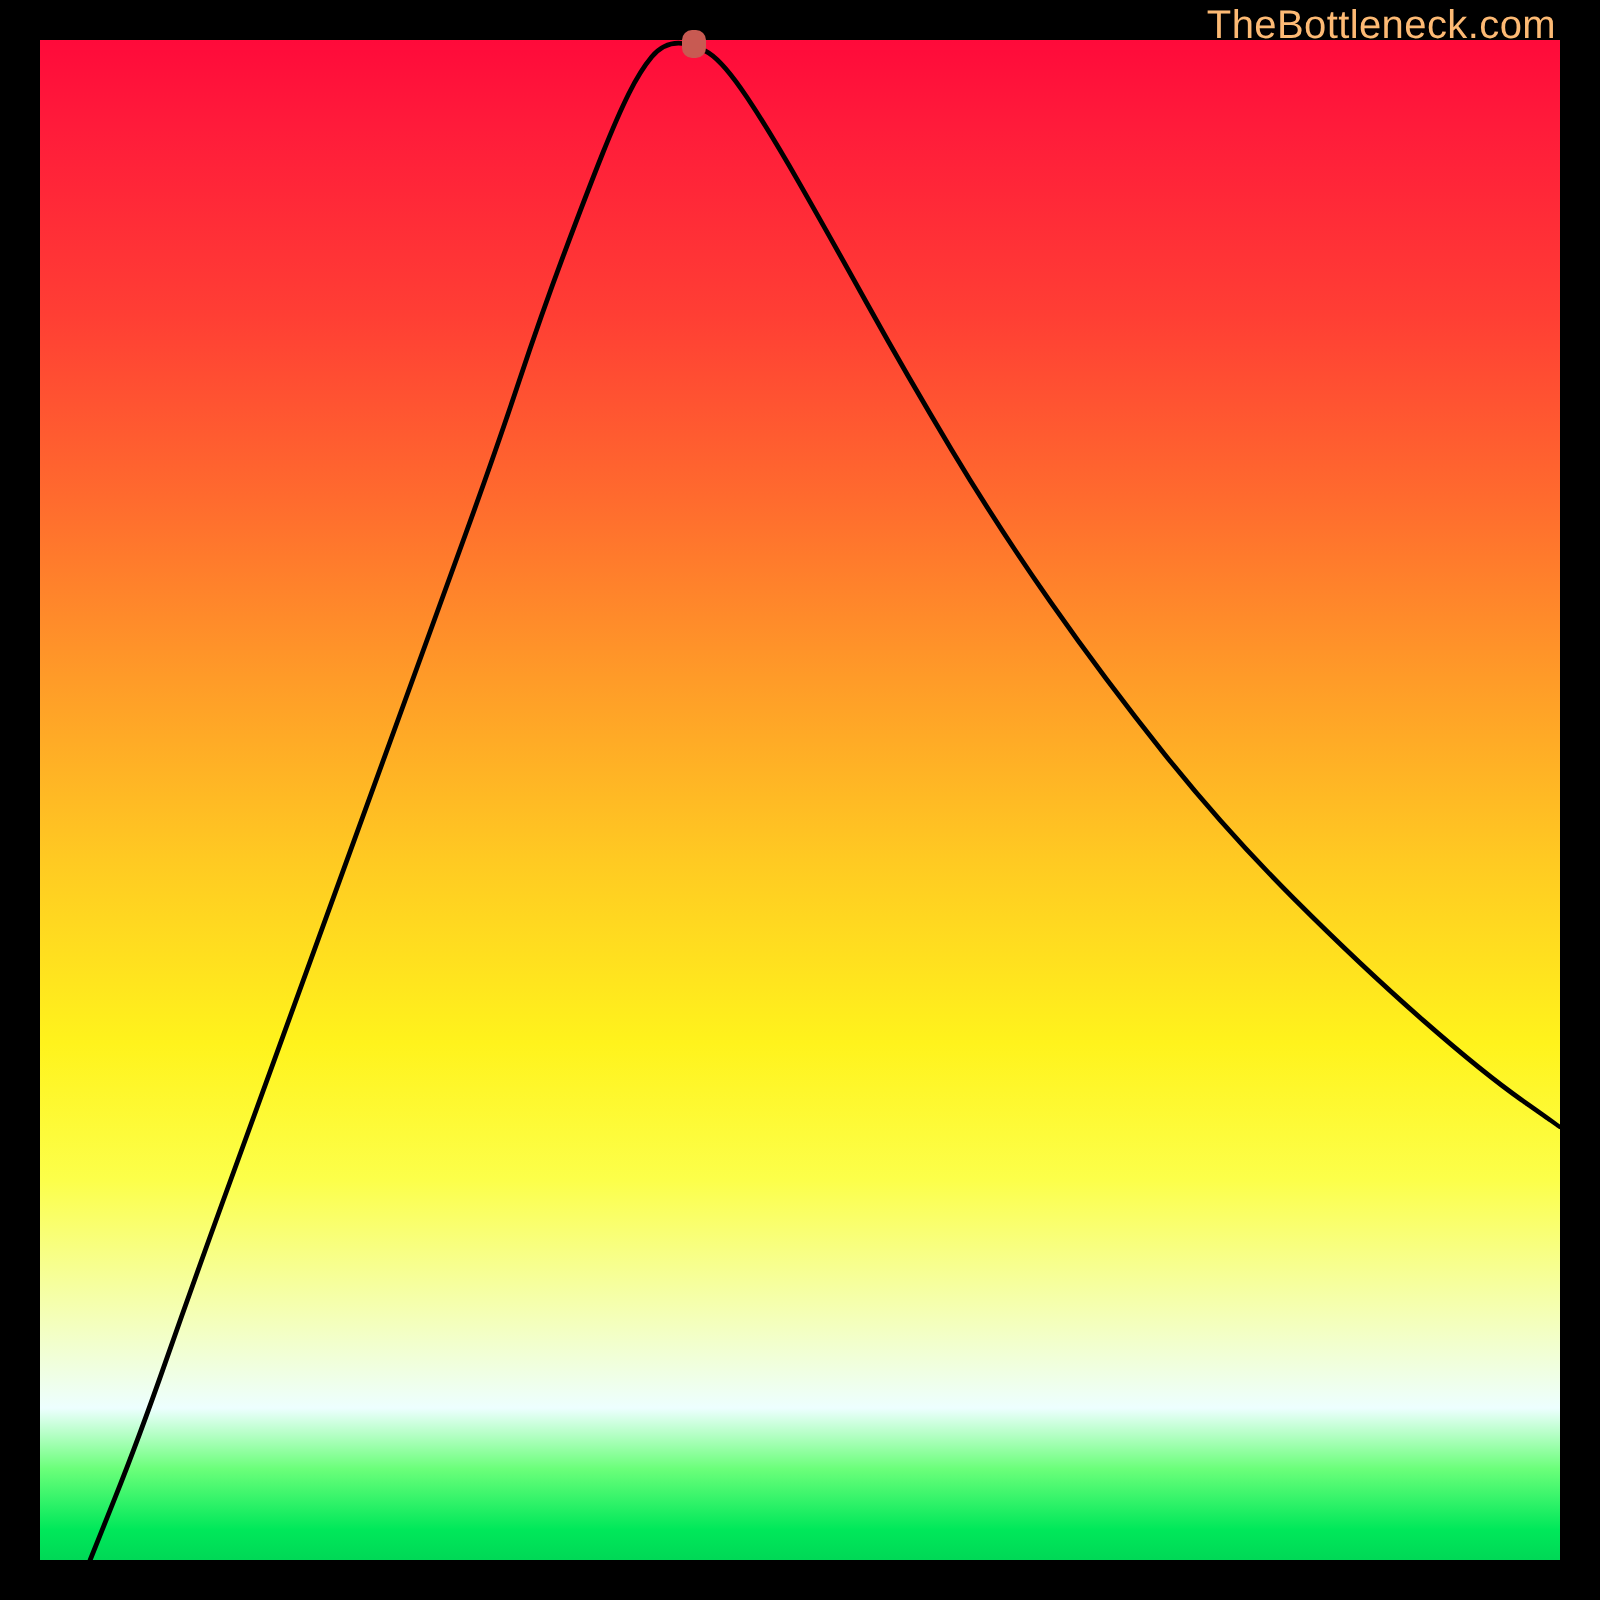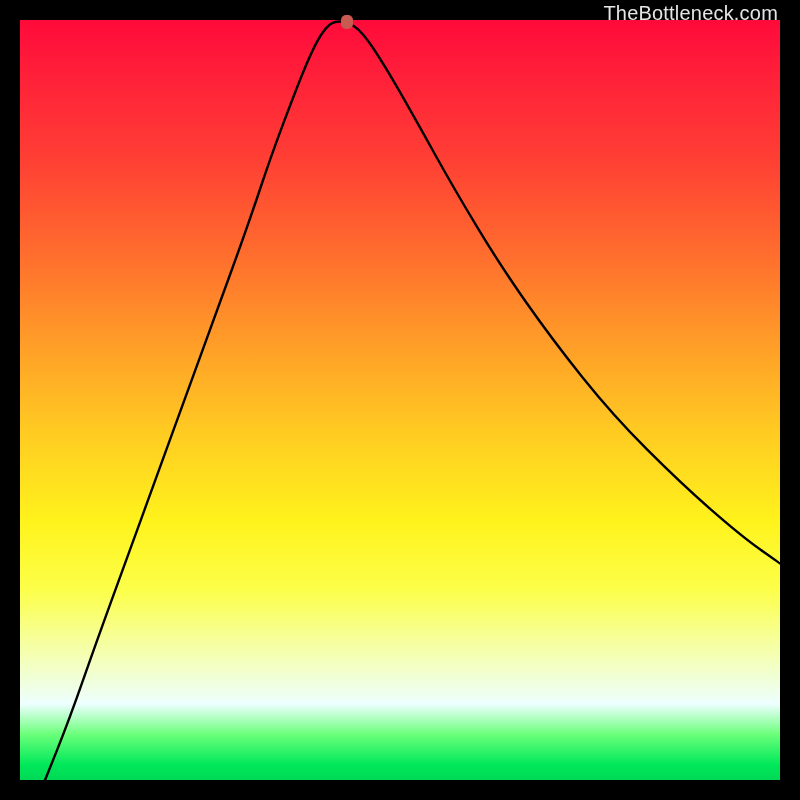--- a/index.html
+++ b/index.html
@@ -25,21 +25,21 @@
       #6bff7a 94%,
       #00e85a 98%,
       #00d856 100%);
   }
   .watermark {
     position: absolute;
     top: 2px;
     right: 22px;
     font-family: Arial, Helvetica, sans-serif;
     font-size: 20px;
-    color: #e5e5e5;
+    color: #fdba74;
     font-weight: 500;
     letter-spacing: 0.2px;
   }
   .curve-layer {
     position: absolute;
     left: 0; top: 0;
     width: 760px; height: 760px;
   }
   .marker {
     position: absolute;

